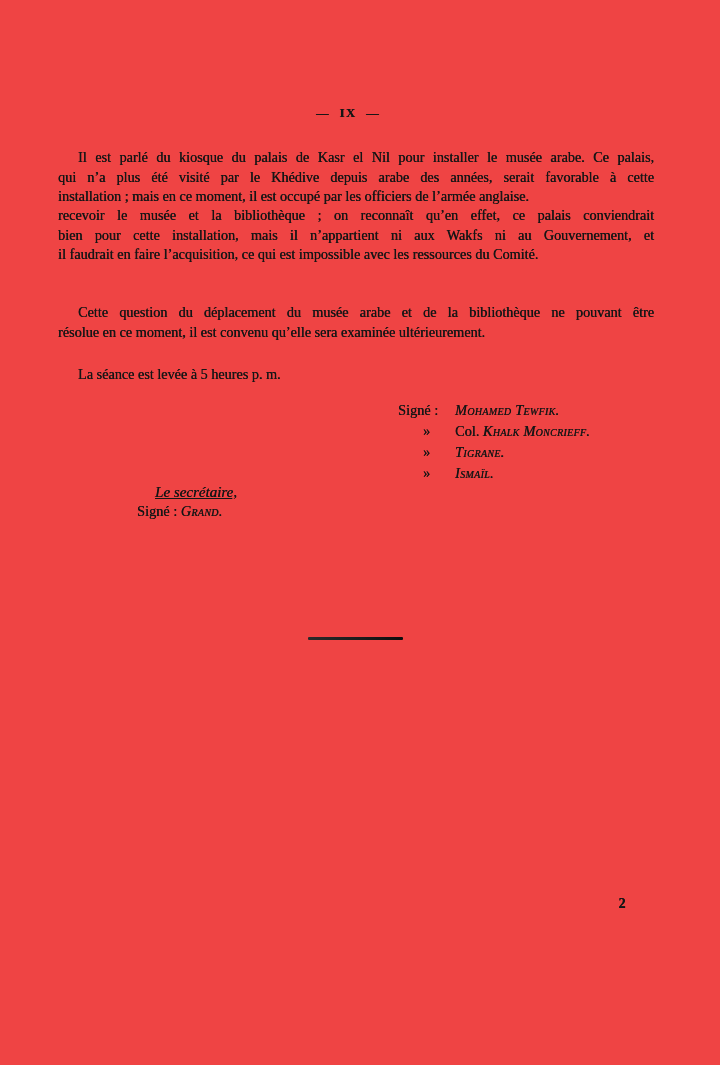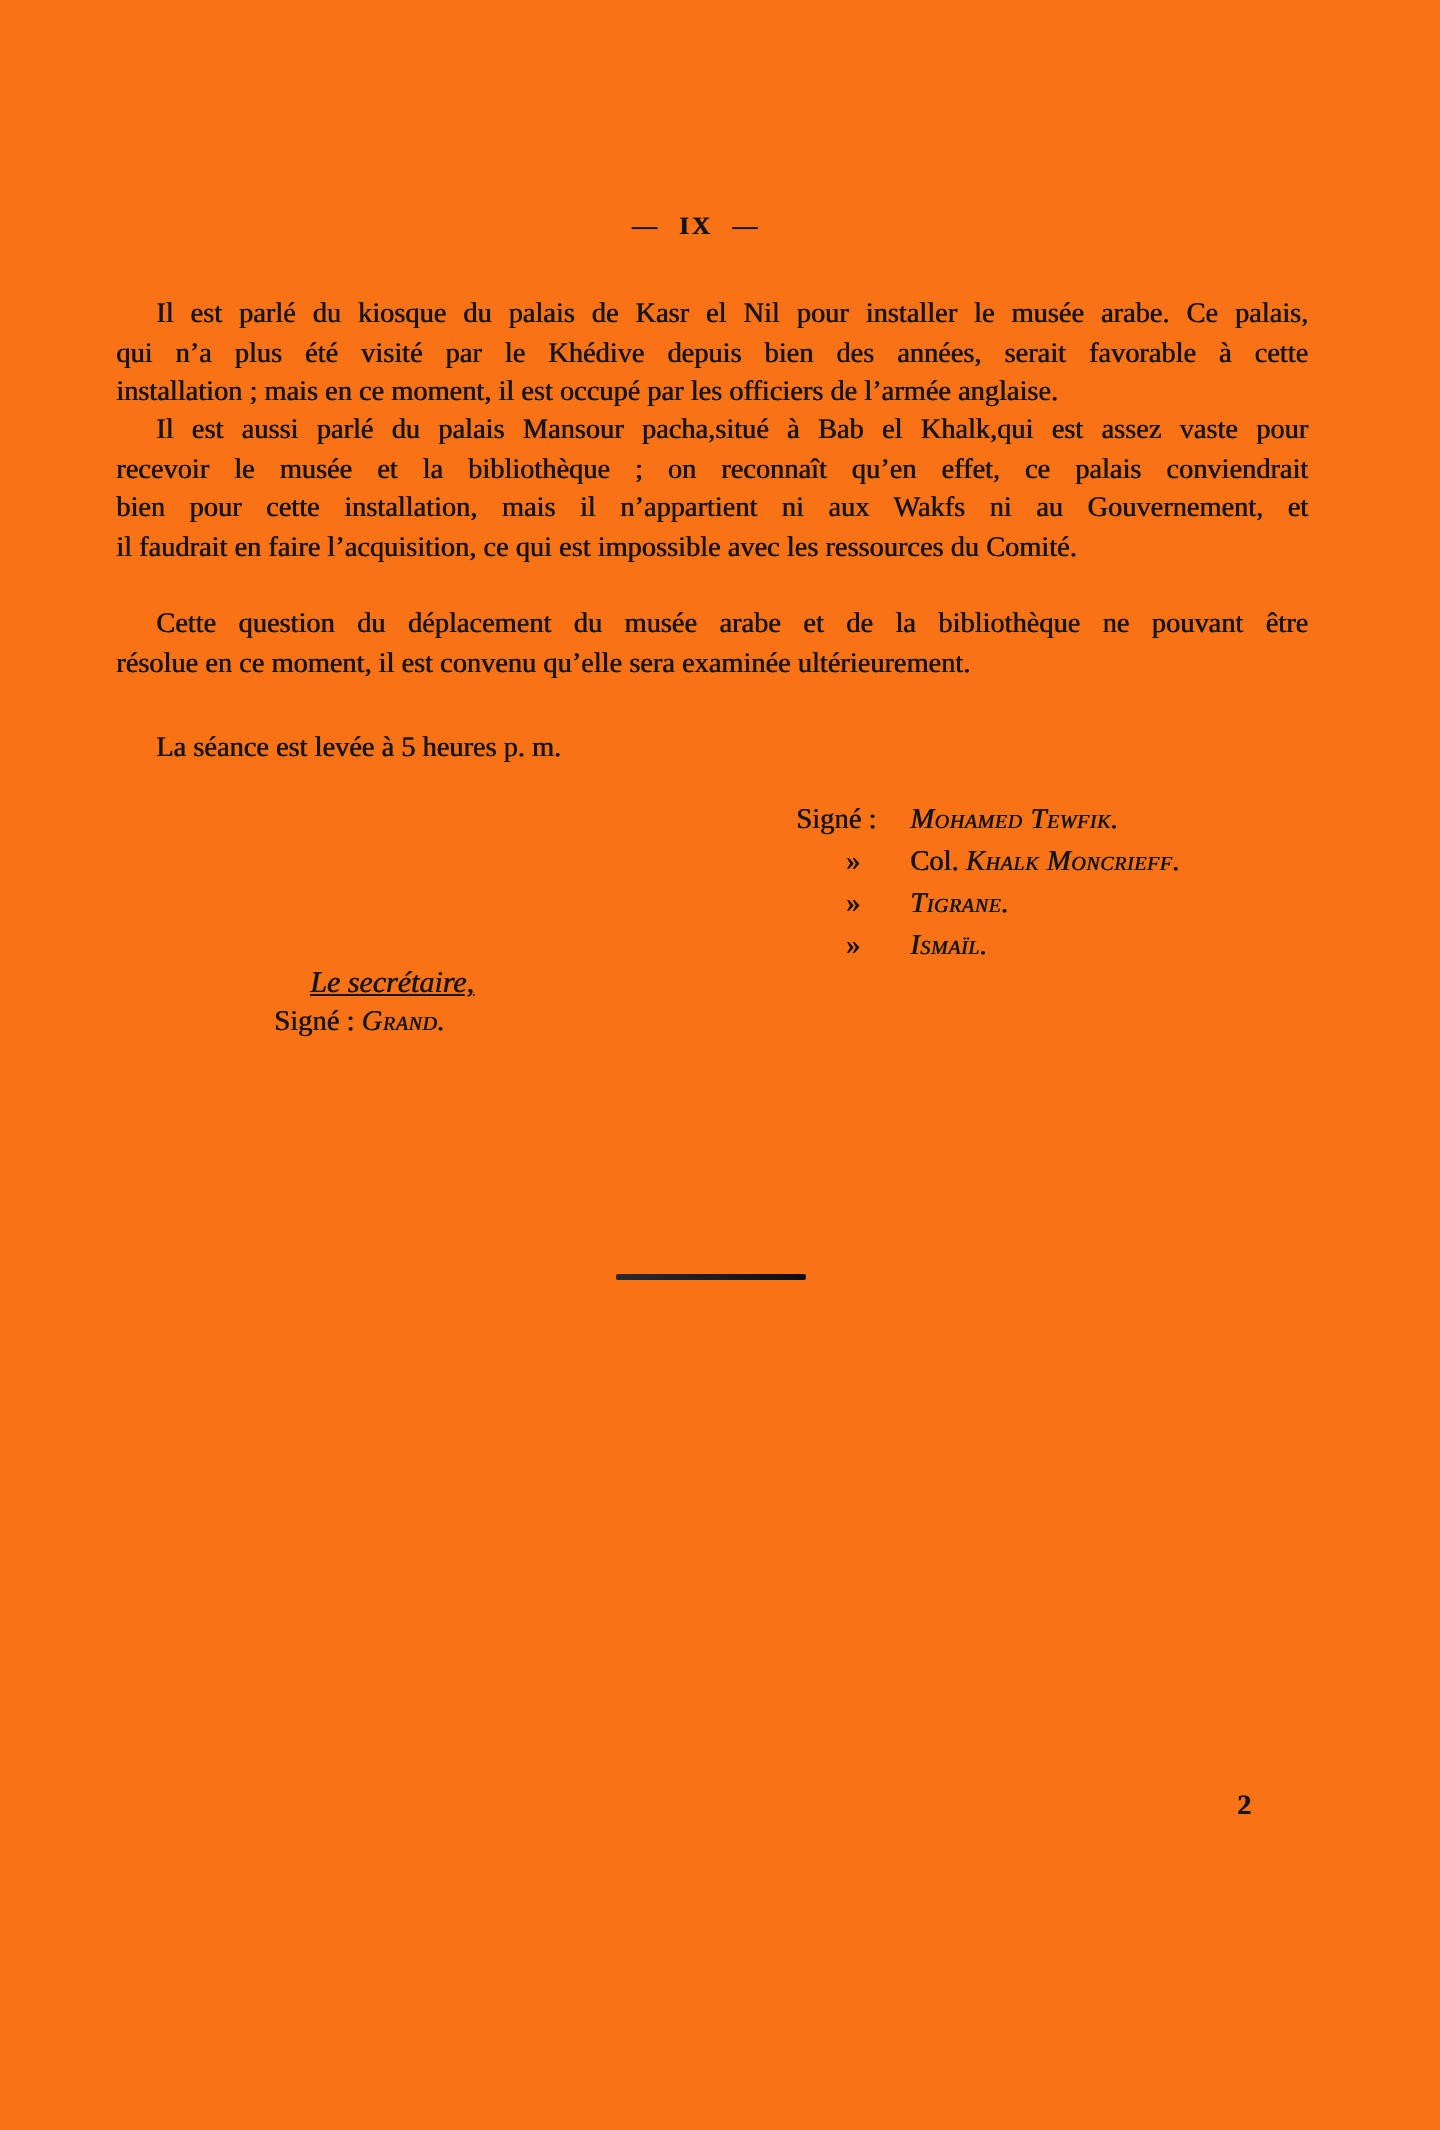--- a/index.html
+++ b/index.html
@@ -4,21 +4,21 @@
 <style>
   html,body { margin:0; padding:0; }
   body {
     background:#e8e8e8;
     font-family:"Liberation Serif","DejaVu Serif",serif;
   }
   .page {
     position:relative;
     width:720px; height:1065px;
     margin:0 auto;
-    background:#f97316;
+    background:#ef4444;
     color:#161616;
     overflow:hidden;
   }
   .ink { text-shadow:0.35px 0 0 currentColor; }
 
   .heading {
     position:absolute; left:0; top:106; width:696px;
     top:106px;
     text-align:center;
     font-size:12.5px; font-weight:bold;
@@ -77,26 +77,25 @@
 </style>
 </head>
 <body>
 
 <div class="page">
 
   <div class="heading ink">— IX —</div>
 
   <div class="bodyblock ink" id="para1">
     <div class="line jline ind">Il est parlé du kiosque du palais de Kasr el Nil pour installer le musée arabe. Ce palais,</div>
-    <div class="line jline">qui n’a plus été visité par le Khédive depuis bien des années, serait favorable à cette</div>
+    <div class="line jline">qui n’a plus été visité par le Khédive depuis arabe des années, serait favorable à cette</div>
     <div class="line lline">installation ; mais en ce moment, il est occupé par les officiers de l’armée anglaise.</div>
   </div>
 
   <div class="bodyblock ink" id="para2">
-    <div class="line jline ind">Il est aussi parlé du palais Mansour pacha,situé à Bab el Khalk,qui est assez vaste pour</div>
     <div class="line jline">recevoir le musée et la bibliothèque ; on reconnaît qu’en effet, ce palais conviendrait</div>
     <div class="line jline">bien pour cette installation, mais il n’appartient ni aux Wakfs ni au Gouvernement, et</div>
     <div class="line lline">il faudrait en faire l’acquisition, ce qui est impossible avec les ressources du Comité.</div>
   </div>
 
   <div class="bodyblock ink" id="para3">
     <div class="line jline ind">Cette question du déplacement du musée arabe et de la bibliothèque ne pouvant être</div>
     <div class="line lline">résolue en ce moment, il est convenu qu’elle sera examinée ultérieurement.</div>
   </div>
 

